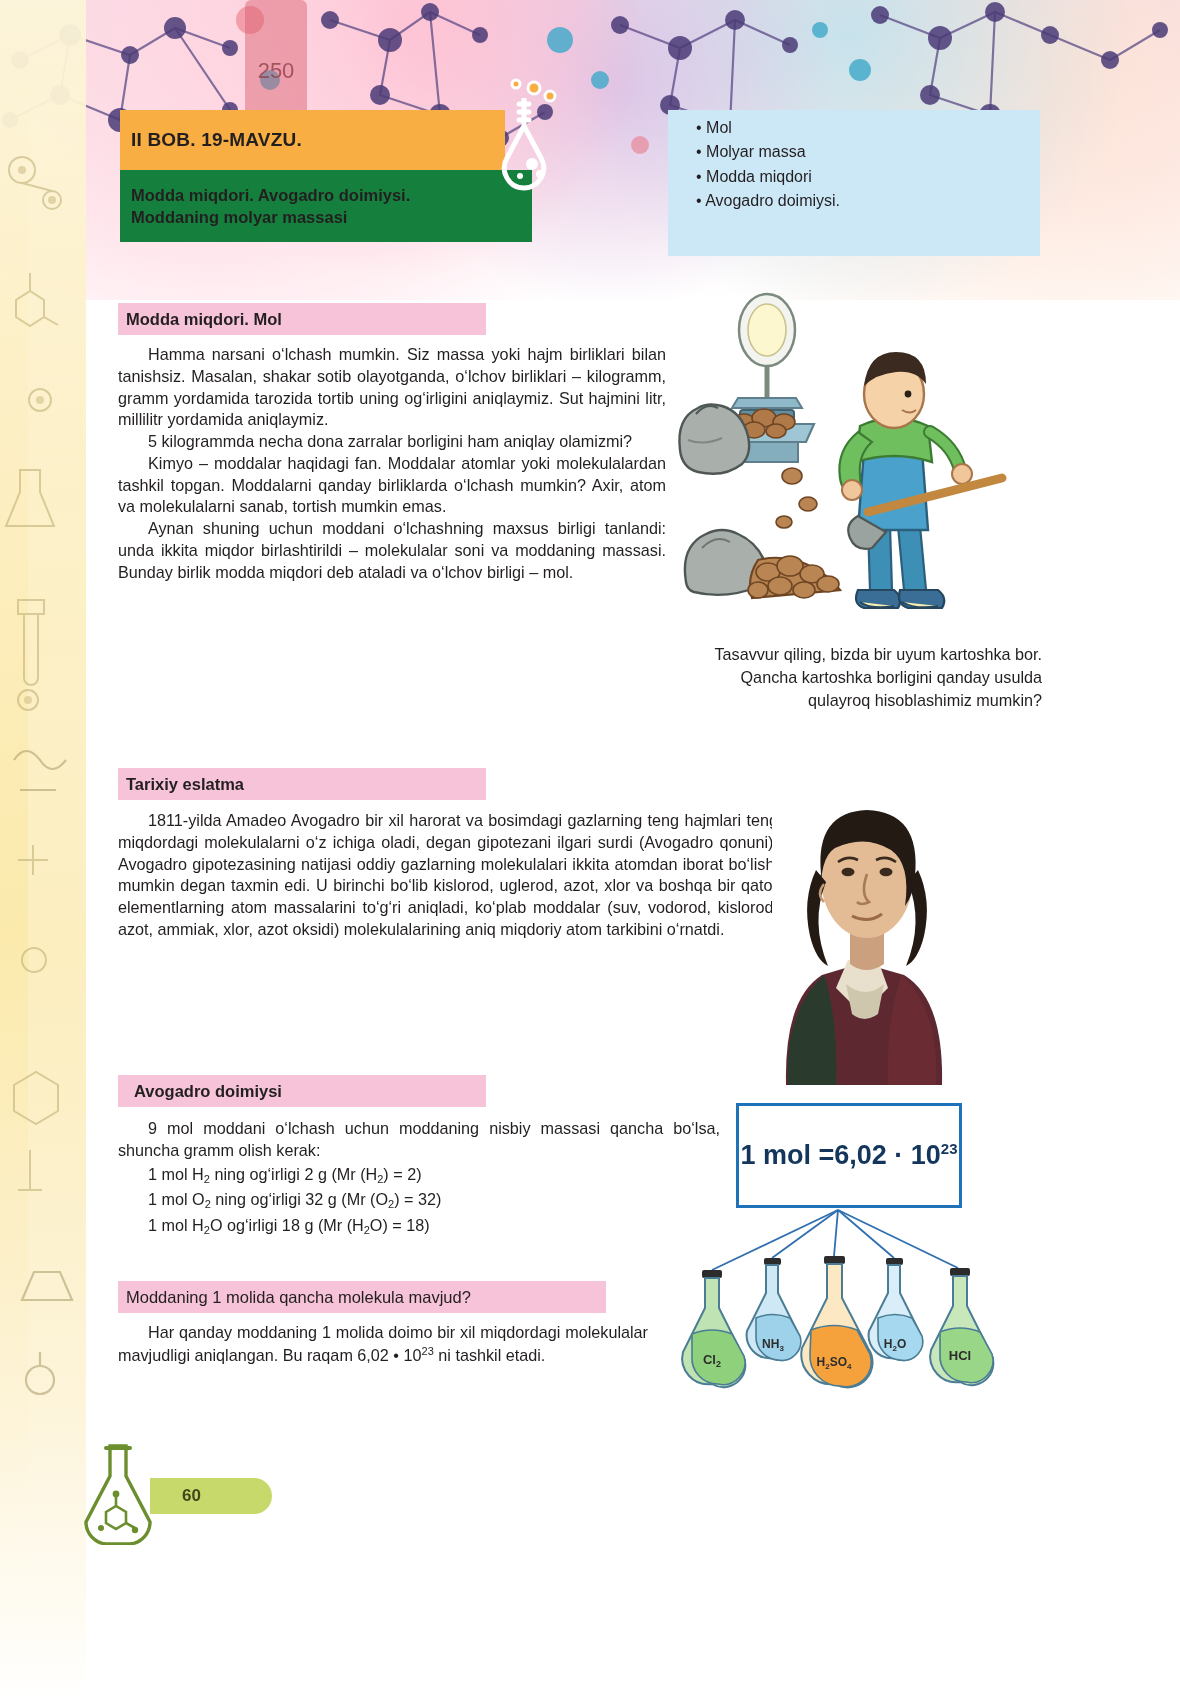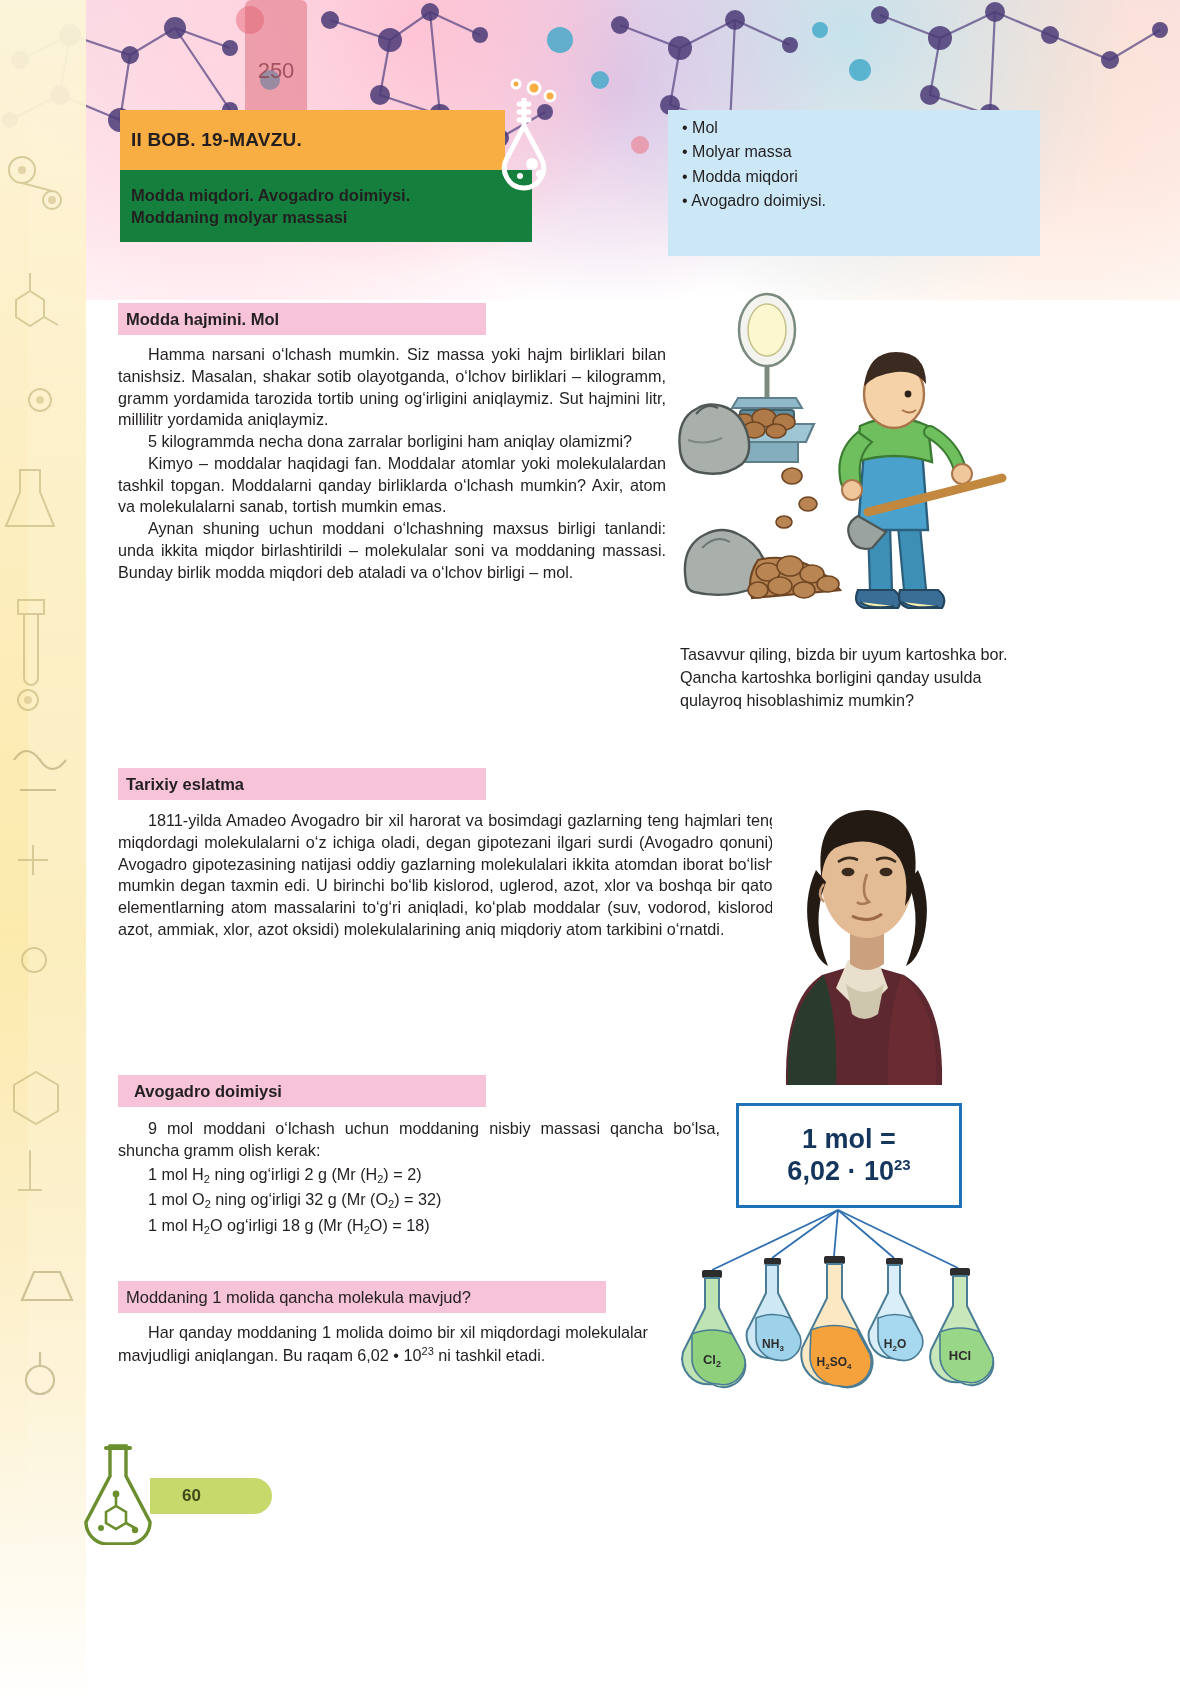--- a/index.html
+++ b/index.html
@@ -62,40 +62,40 @@
 
   
   .outcomes{
     position:absolute; left:668px; top:110px; width:372px; height:146px;
     background:#cce8f7;
   }
   .outcomes-title{
     height:33px; background:#8ccced; display:flex; align-items:center;
     padding-left:14px; font-size:16.5px; font-weight:bold; color:#1b4f86;
   }
-  .outcomes ul{ margin:6px 0 0 0; padding:0 0 0 14px; list-style:none; }
+  .outcomes ul{ margin:6px 0 0 14px; padding:0 0 0 14px; list-style:none; }
   .outcomes li{ font-size:16px; line-height:1.53; color:#231f20; }
   .outcomes li::before{ content:"• "; }
 
   
   .pink-head{
     background:#f6c3d8; display:flex; align-items:center;
     padding-left:8px; font-weight:bold; font-size:16.5px; color:#231f20;
   }
   p.body{
     margin:0; font-size:16.2px; line-height:1.345;
     text-align:justify; text-justify:inter-word;
     text-indent:30px;
   }
 
   
   #head-mol{ left:118px; top:303px; width:368px; height:32px; position:absolute; }
   #para-1{ position:absolute; left:118px; top:344px; width:548px; }
   #illus-1{ position:absolute; left:672px; top:290px; width:372px; height:345px; }
-  #cap-1{ position:absolute; left:680px; top:643px; width:362px; font-size:16.2px; line-height:1.43; }
+  #cap-1{ position:absolute; left:680px; top:643px; width:362px; font-size:16.2px; line-height:1.43;text-align:right; }
 
   
   #head-tarixiy{ left:118px; top:768px; width:368px; height:32px; position:absolute; }
   #para-2{ position:absolute; left:118px; top:810px; width:660px; }
   #portrait{ position:absolute; left:772px; top:770px; width:190px; height:315px; }
 
   
   #head-avog{ left:118px; top:1075px; width:368px; height:32px; position:absolute;padding-left:16px; }
   #para-3{ position:absolute; left:118px; top:1118px; width:602px; }
   .formula-line{ font-size:16.2px; line-height:1.52; margin-left:30px; }
@@ -104,21 +104,21 @@
   
   #head-q{ left:118px; top:1281px; width:488px; height:32px; position:absolute;
            background:#f6c3d8; font-weight:normal; }
   #para-4{ position:absolute; left:118px; top:1322px; width:530px; }
   sup.exp{ font-size:11px; vertical-align:super; }
 
   
   .molbox{
     position:absolute; left:736px; top:1103px; width:226px; height:105px;
     border:3px solid #1f72b8; background:#ffffff;
-    display:flex; flex-direction:column; align-items:center; justify-content:center;
+    display:flex; flex-direction:row; align-items:center; justify-content:center;
     color:#14365c;
   }
   .molbox .l1{ font-size:27px; font-weight:bold; line-height:1.16; }
   .molbox .l2{ font-size:27px; font-weight:bold; line-height:1.16; }
   .molbox sup{ font-size:15px; vertical-align:super; }
 
   
   #flasks{ position:absolute; left:666px; top:1208px; width:340px; height:220px; }
 
   
@@ -267,21 +267,21 @@
 
 <div class="outcomes">
   <ul id="outcomes-list">
       <li>Mol</li>
       <li>Molyar massa</li>
       <li>Modda miqdori</li>
       <li>Avogadro doimiysi.</li>
     </ul>
 </div>
 
-<div class="pink-head" id="head-mol">Modda hajmini. Mol</div>
+<div class="pink-head" id="head-mol">Modda miqdori. Mol</div>
 
 <div id="para-1">
     <p class="body">Hamma narsani o‘lchash mumkin. Siz massa yoki hajm birliklari bilan tanishsiz. Masalan, shakar sotib olayotganda, o‘lchov birliklari – kilogramm, gramm yordamida tarozida tortib uning og‘irligini aniqlaymiz. Sut  hajmini  litr, millilitr yordamida aniqlaymiz.</p>
     <p class="body">5 kilogrammda necha dona  zarralar borligini ham aniqlay olamizmi?</p>
     <p class="body">Kimyo – moddalar haqidagi fan. Moddalar atomlar yoki molekulalardan tashkil topgan. Moddalarni qanday birliklarda o‘lchash mumkin? Axir, atom va molekulalarni sanab, tortish mumkin emas.</p>
     <p class="body">Aynan shuning uchun moddani o‘lchashning maxsus birligi tanlandi: unda ikkita miqdor birlashtirildi – molekulalar soni va moddaning massasi. Bunday birlik modda miqdori deb ataladi va o‘lchov birligi – mol.</p>
   </div>
 
 <svg id="illus-1" viewBox="0 0 372 345">
 

